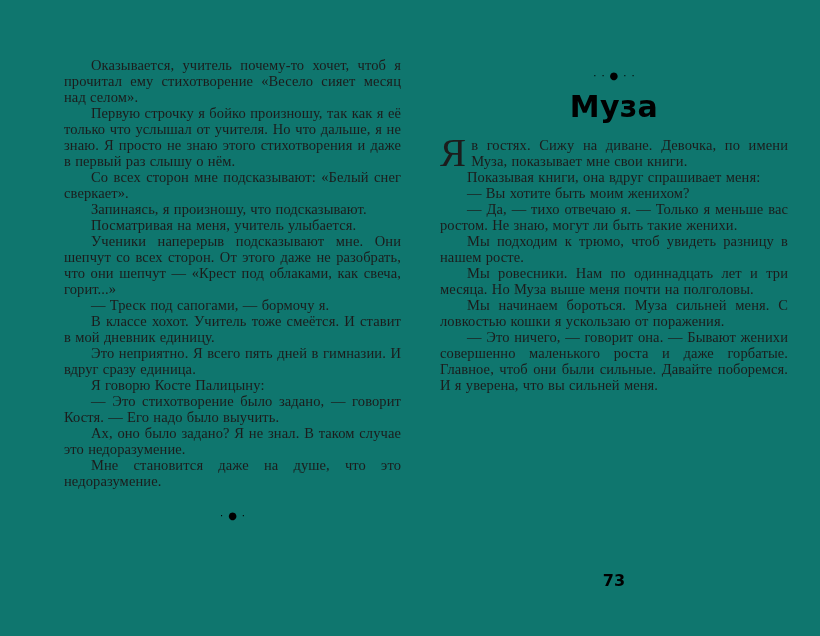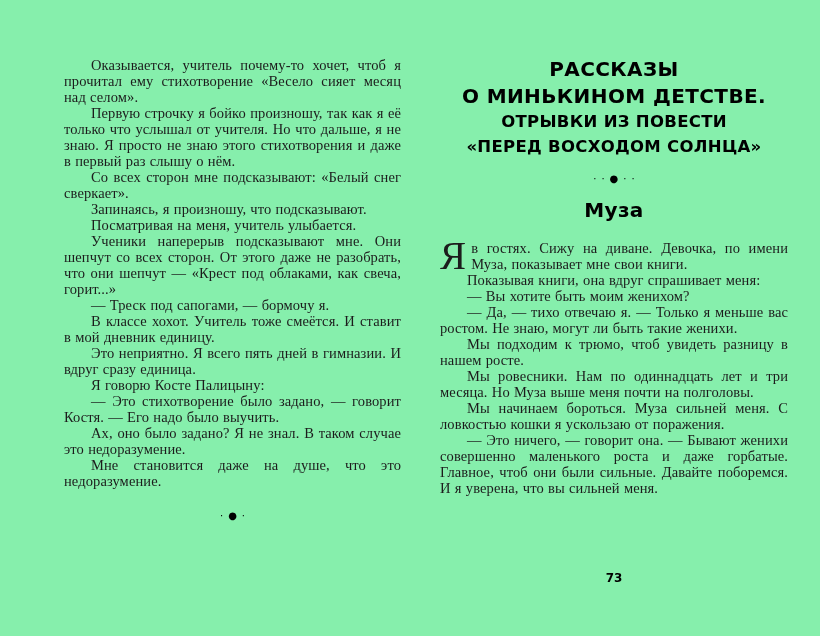--- a/index.html
+++ b/index.html
@@ -4,21 +4,21 @@
 <style>
   html, body {
     margin: 0;
     padding: 0;
     background: #ffffff;
   }
   .spread {
     position: relative;
     width: 820px;
     height: 636px;
-    background: #86efac;
+    background: #0f766e;
     overflow: hidden;
     color: #1c1c1c;
     font-family: "Liberation Serif", serif;
   }
   .page {
     position: absolute;
     top: 57px;
   }
   .page-left {
     left: 64px;
@@ -69,21 +69,21 @@
   }
   .sep-right {
     margin-top: 15px;
     padding-left: 5px;
   }
   .chapter-title {
     text-align: center;
     font-family: "DejaVu Sans", sans-serif;
     font-weight: bold;
     color: #000000;
-    font-size: 20px;
+    font-size: 30px;
     line-height: 26px;
     margin-top: 13px;
     letter-spacing: 0.3px;
   }
   .rp-body {
     margin-top: 17px;
   }
   .rp-body p.para.first-para {
     text-indent: 0;
   }
@@ -96,21 +96,21 @@
     color: #1c1c1c;
   }
   .page-number {
     position: absolute;
     left: 0;
     width: 100%;
     top: 515px;
     text-align: center;
     font-family: "DejaVu Sans", sans-serif;
     font-weight: bold;
-    font-size: 12px;
+    font-size: 16px;
     color: #000;
   }
 </style>
 </head>
 <body>
 
 <div class="spread">
 
   <div class="page page-left">
     <div class="body-text">
@@ -125,26 +125,20 @@
         <p class="para">Это неприятно. Я всего пять дней в гимназии. И вдруг сразу единица.</p>
         <p class="para">Я говорю Косте Палицыну:</p>
         <p class="para">— Это стихотворение было задано, — говорит Костя. — Его надо было выучить.</p>
         <p class="para">Ах, оно было задано? Я не знал. В таком случае это недоразумение.</p>
         <p class="para">Мне становится даже на душе, что это недоразумение.</p>
       </div>
     <div class="sep sep-left">·●·</div>
   </div>
 
   <div class="page page-right">
-    <div class="title-block">
-      <div class="title-lg">РАССКАЗЫ</div>
-      <div class="title-lg">О МИНЬКИНОМ ДЕТСТВЕ.</div>
-      <div class="title-sm">ОТРЫВКИ ИЗ ПОВЕСТИ</div>
-      <div class="title-sm">«ПЕРЕД ВОСХОДОМ СОЛНЦА»</div>
-    </div>
 
     <div class="sep sep-right">··●··</div>
 
     <div class="chapter-title">Муза</div>
 
     <div class="rp-body body-text">
       <p class="para first-para">
         <span class="dropcap">Я</span><span>в гостях. Сижу на диване. Девочка, по имени Муза, показывает мне свои книги.</span>
       </p>
       <div>

